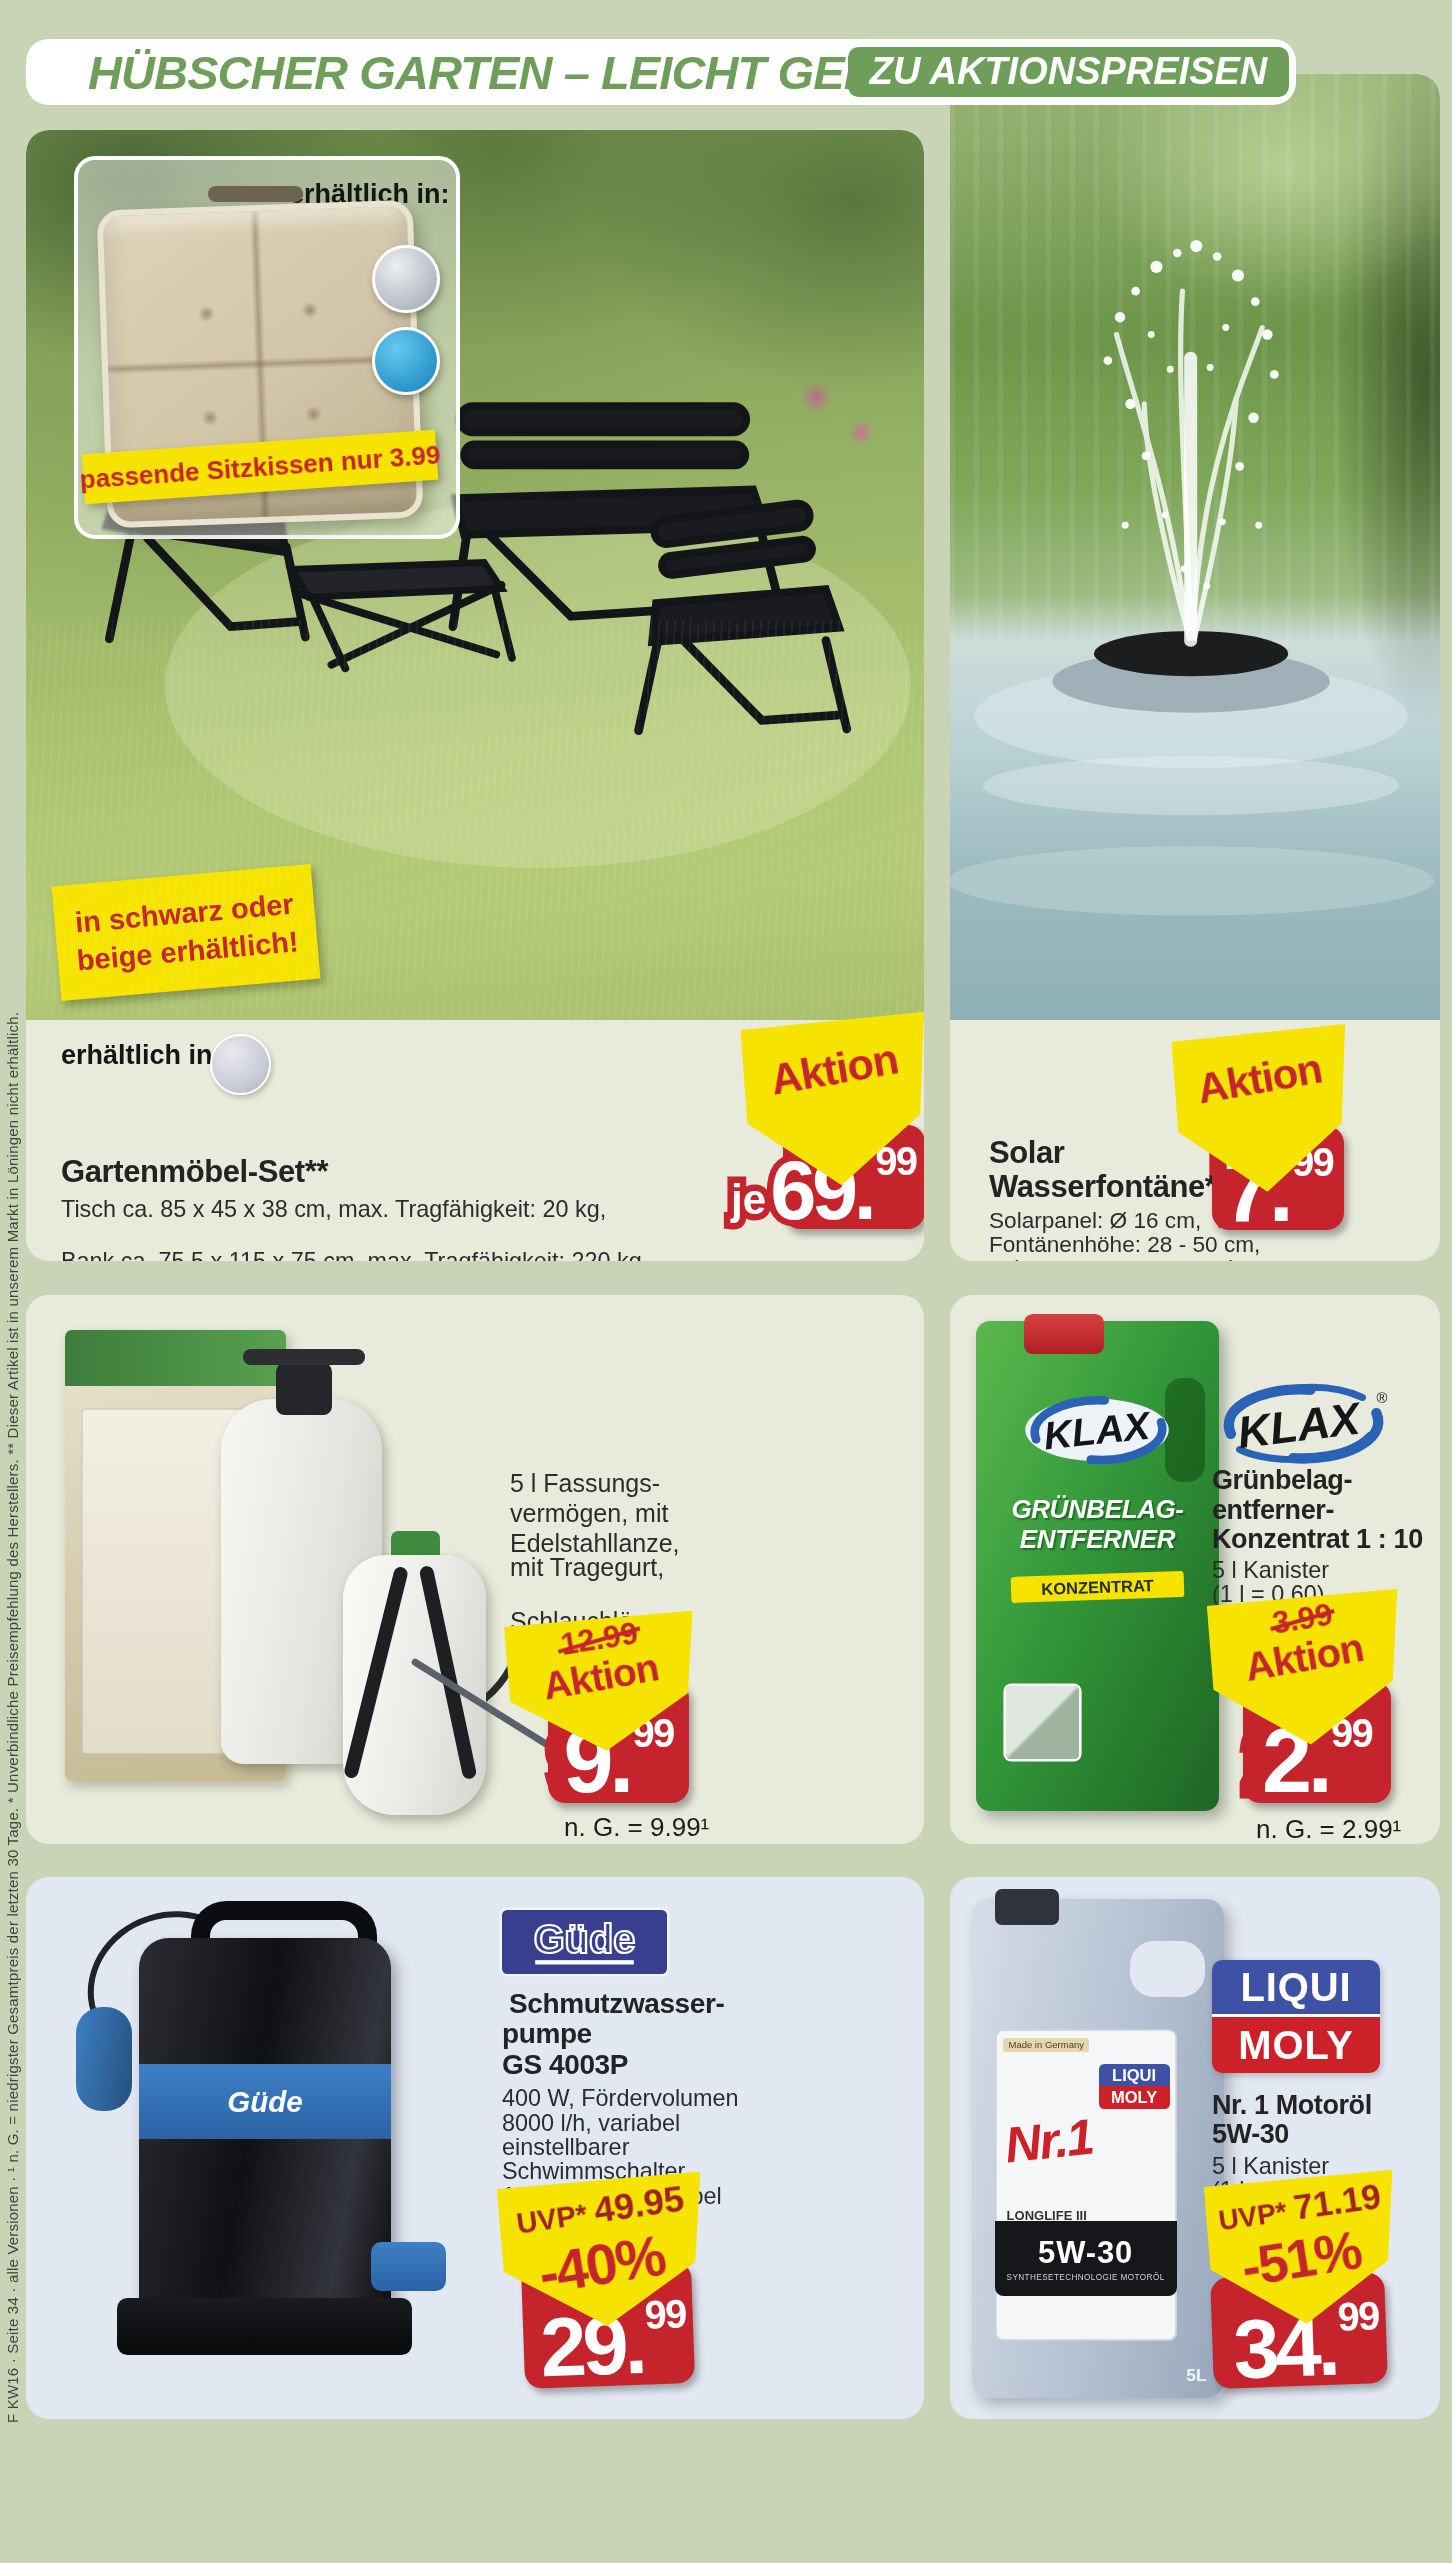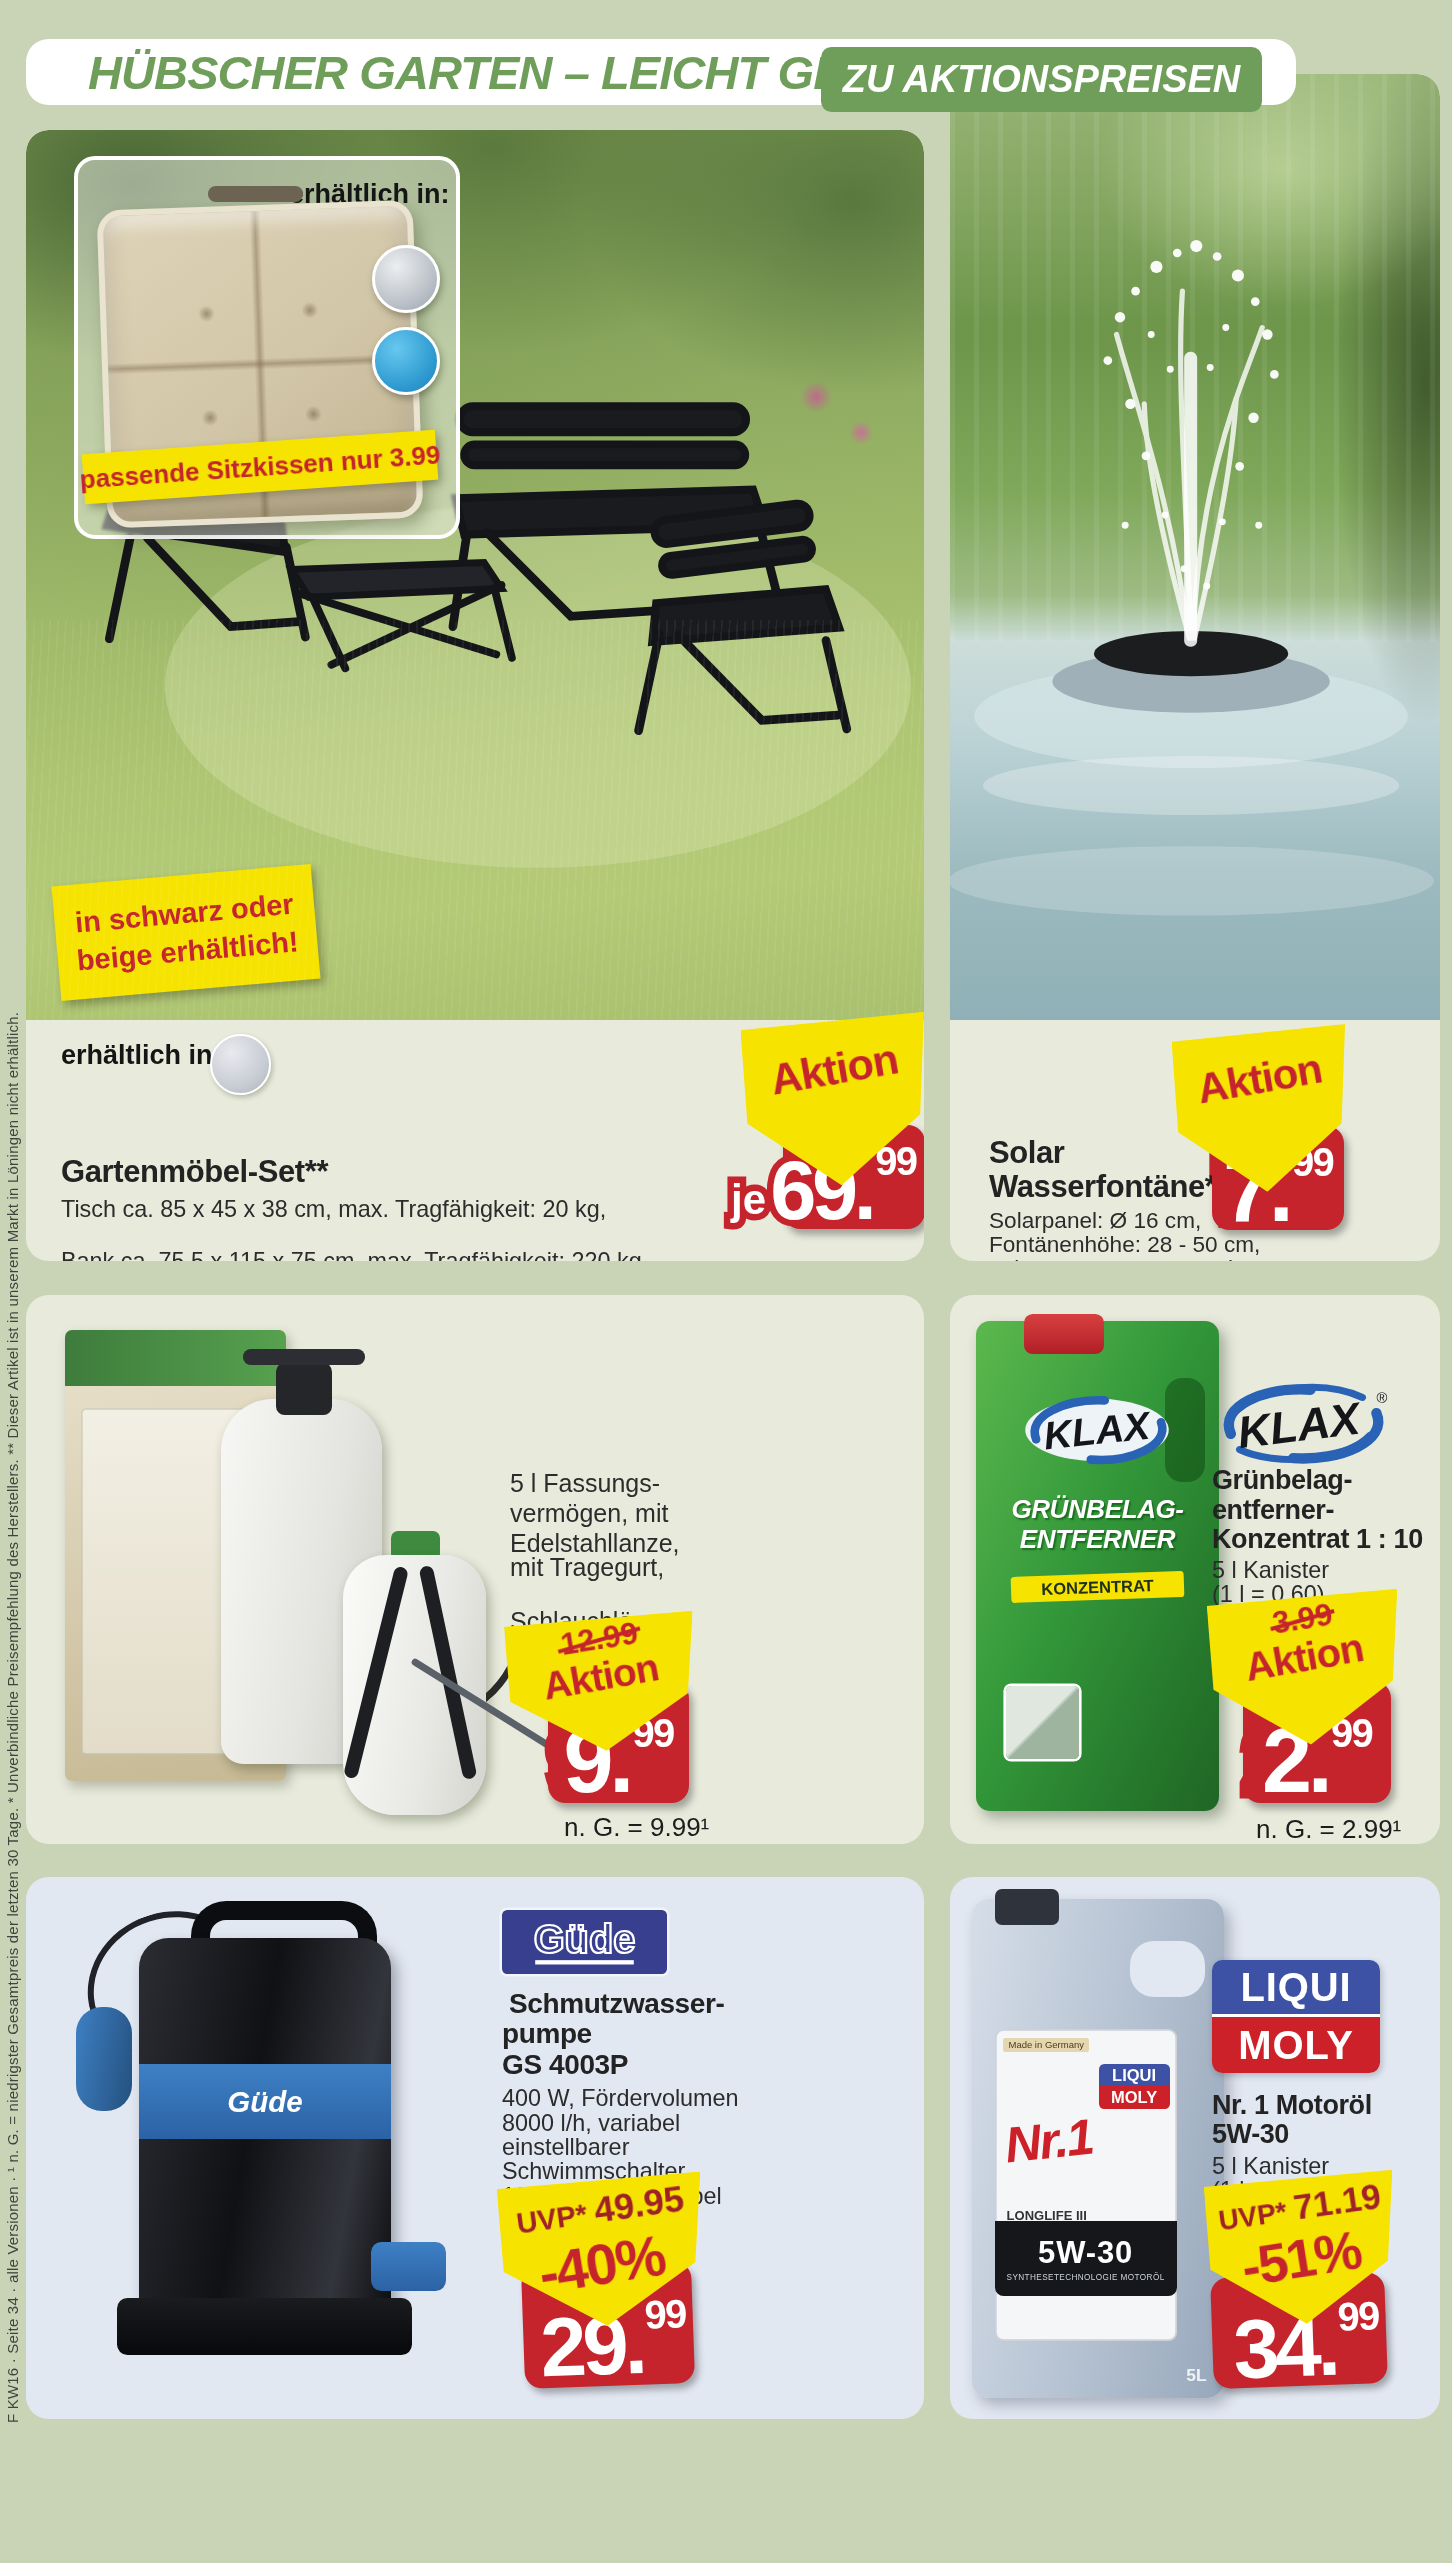--- a/index.html
+++ b/index.html
@@ -10,21 +10,21 @@
   html,body{margin:0;padding:0;background:#9aa58c;}
   .page{position:relative;width:1452px;height:2563px;background:var(--page);
         font-family:"Liberation Sans",sans-serif;overflow:hidden;margin:0 auto;}
 
   
   .header-bar{position:absolute;left:26px;top:39px;width:1270px;height:66px;
               background:#fff;border-radius:22.6px;z-index:40;}
   .header-title{position:absolute;left:62px;top:50%;transform:translateY(-50%);
                 font-size:47px;font-style:italic;font-weight:700;color:var(--green);
                 letter-spacing:-0.9px;white-space:nowrap;}
-  .header-badge{position:absolute;right:34px;top:7.8px;width:441px;height:65px;background:var(--green);
+  .header-badge{position:absolute;right:7px;top:7.8px;width:441px;height:50px;background:var(--green);
                 border-radius:10.4px;display:flex;align-items:center;justify-content:center;
                 color:#fff;font-size:38px;font-weight:700;font-style:italic;white-space:nowrap;}
 
   
   .sidebar-note{position:absolute;left:3.5px;top:2423px;transform:rotate(-90deg);
                 transform-origin:0 0;width:1562px;font-size:15px;color:#3f443f;
                 letter-spacing:0.2px;white-space:nowrap;}
 
   
   .card{position:absolute;border-radius:22.6px;overflow:hidden;}

